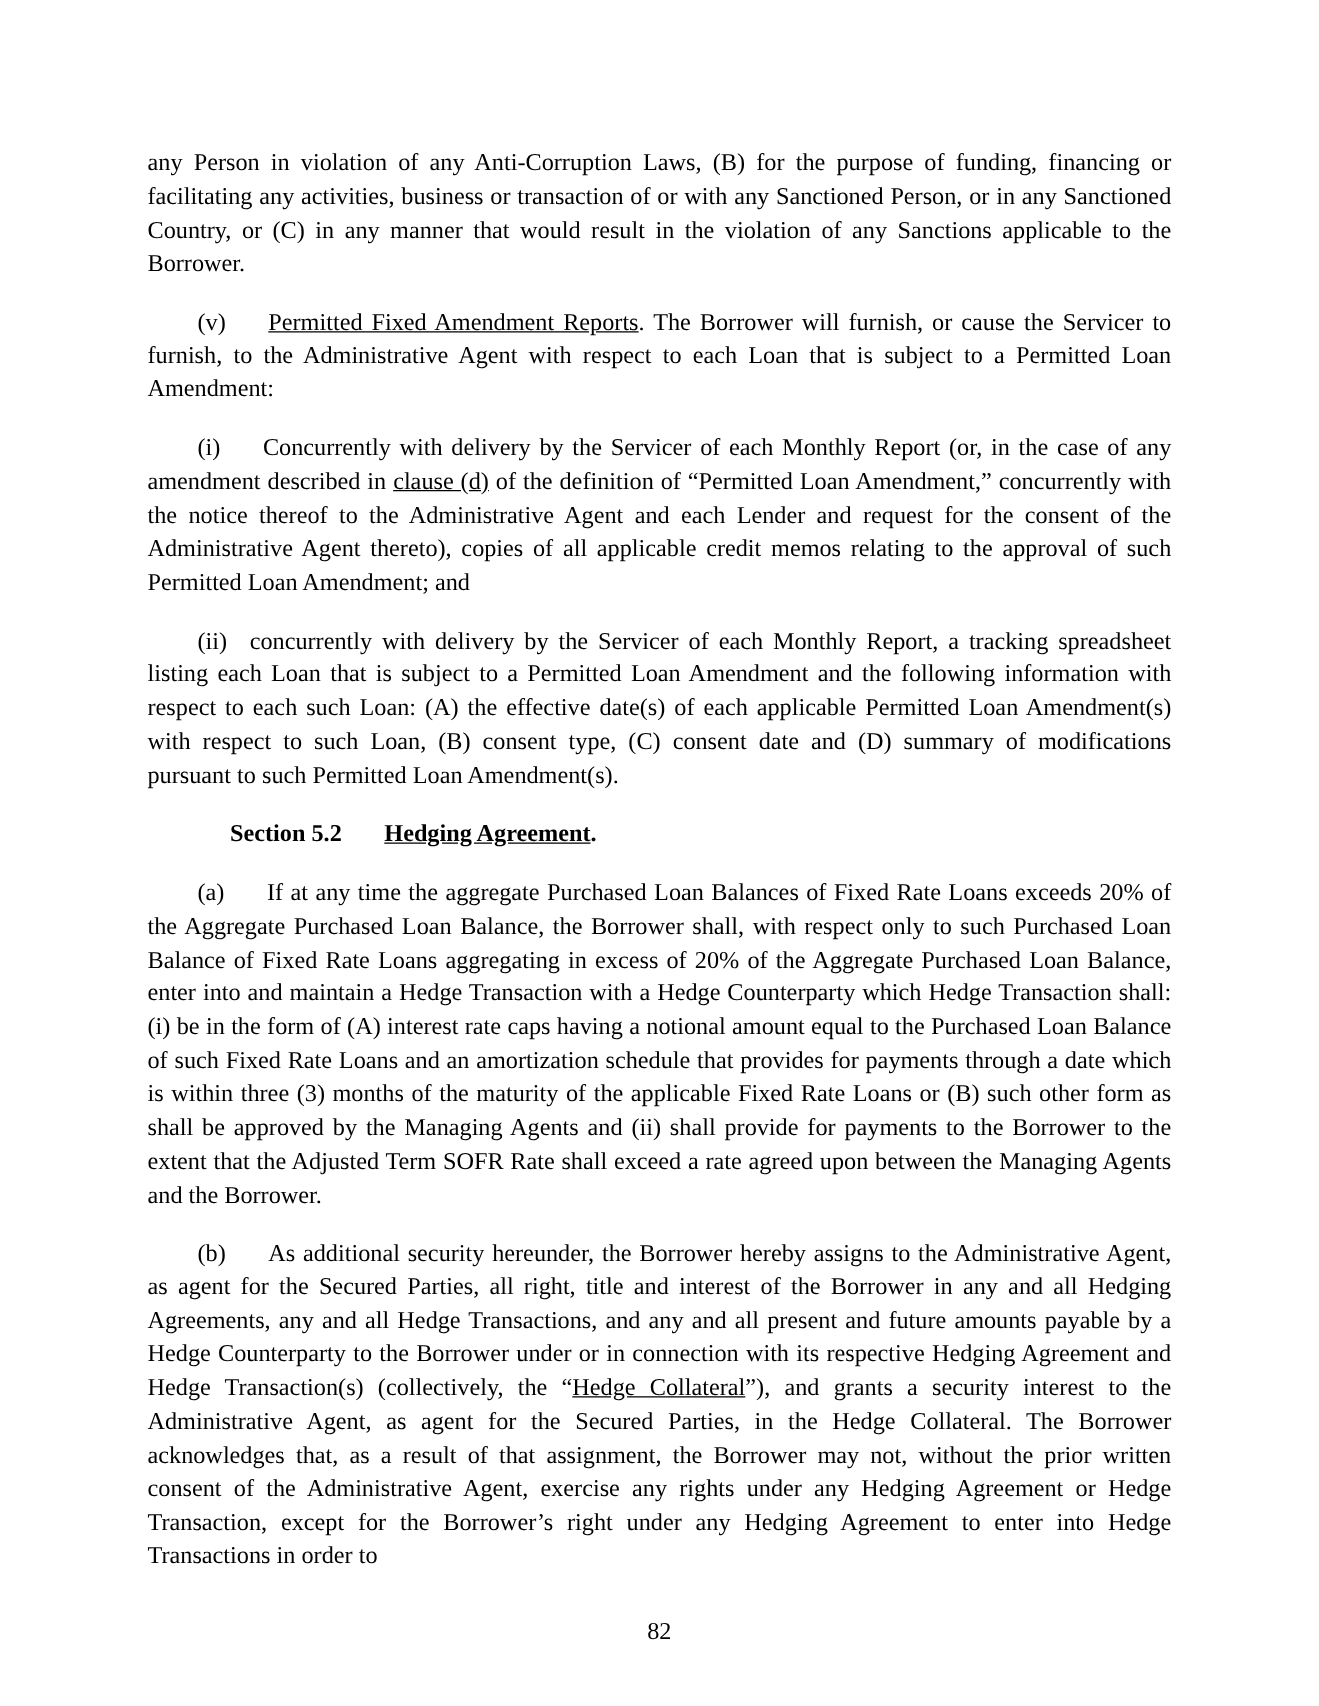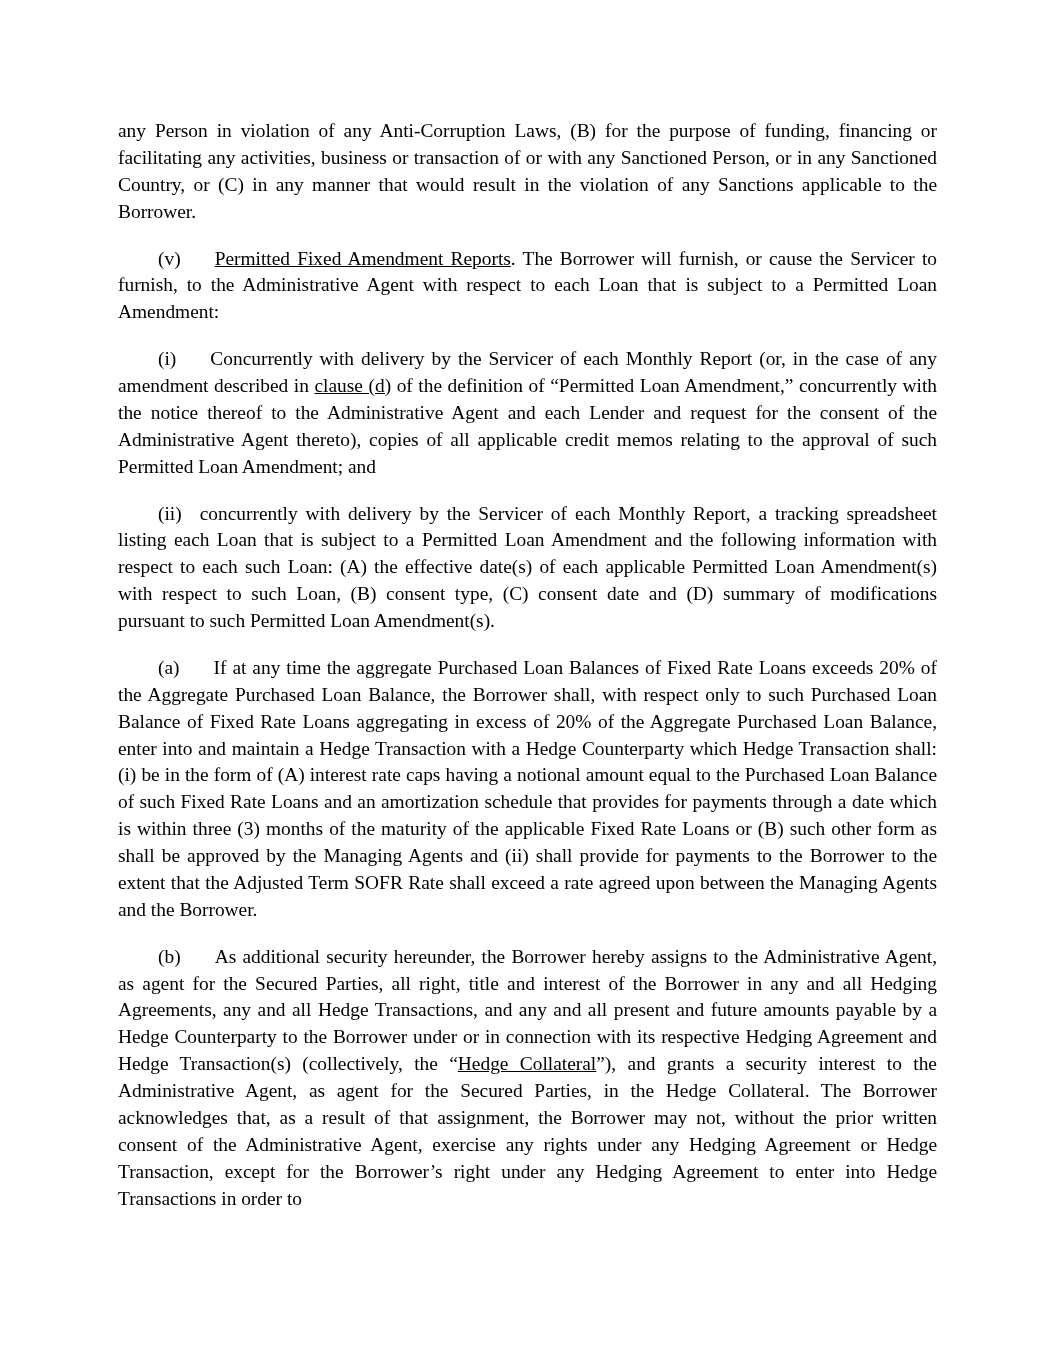--- a/index.html
+++ b/index.html
@@ -72,21 +72,23 @@
   <div class="body-text">
 
     <p class="para"><span>any Person in violation of any Anti-Corruption Laws, (B) for the purpose of funding, financing or facilitating any activities, business or transaction of or with any Sanctioned Person, or in any Sanctioned Country, or (C)  in any manner that would result in the violation of any Sanctions applicable to the Borrower.</span></p>
 
     <p class="para"><span class="gap-tab"></span><span>(v)</span><span class="gap-sm"></span><span class="u">Permitted Fixed Amendment Reports</span><span>.  The Borrower will furnish, or cause the Servicer to furnish, to the Administrative Agent with respect to each Loan that is subject to a Permitted Loan Amendment:</span></p>
 
     <p class="para blk-1"><span class="gap-tab"></span><span>(i)</span><span class="gap-sm"></span><span>Concurrently with delivery by the Servicer of each Monthly Report (or, in the case of any amendment described in </span><span class="u">clause (d)</span><span> of the definition of “Permitted Loan Amendment,” concurrently with the notice thereof to the Administrative Agent and each Lender and request for the consent of the Administrative Agent thereto), copies of all applicable credit memos relating to the approval of such Permitted Loan Amendment; and</span></p>
 
     <p class="para blk-1"><span class="gap-tab"></span><span>(ii)</span><span class="gap-xs"></span><span>concurrently with delivery by the Servicer of each Monthly Report, a tracking spreadsheet listing each Loan that is subject to a Permitted Loan Amendment and the following information with respect to each such Loan: (A) the effective date(s) of each applicable Permitted Loan Amendment(s) with respect to such Loan, (B) consent type, (C) consent date and (D) summary of modifications pursuant to such Permitted Loan Amendment(s).</span></p>
 
+    <p class="section-head"><span class="lbl">Section 5.2</span><span class="gap-sm"></span><span class="title">Hedging Agreement</span><span class="b">.</span></p>
 
     <p class="para"><span class="gap-tab"></span><span>(a)</span><span class="gap-sm"></span><span>If at any time the aggregate Purchased Loan Balances of Fixed Rate Loans exceeds 20% of the Aggregate Purchased Loan Balance, the Borrower shall, with respect only to such Purchased Loan Balance of Fixed Rate Loans aggregating in excess of 20% of the Aggregate Purchased Loan Balance, enter into and maintain a Hedge Transaction with a Hedge Counterparty which Hedge Transaction shall: (i) be in the form of (A) interest rate caps having a notional amount equal to the Purchased Loan Balance of such Fixed Rate Loans and an amortization schedule that provides for payments through a date which is within three (3) months of the maturity of the applicable Fixed Rate Loans or (B) such other form as shall be approved by the Managing Agents and (ii) shall provide for payments to the Borrower to the extent that the Adjusted Term SOFR Rate shall exceed a rate agreed upon between the Managing Agents and the Borrower.</span></p>
 
     <p class="para"><span class="gap-tab"></span><span>(b)</span><span class="gap-sm"></span><span>As additional security hereunder, the Borrower hereby assigns to the Administrative Agent, as agent for the Secured Parties, all right, title and interest of the Borrower in any and all Hedging Agreements, any and all Hedge Transactions, and any and all present and future amounts payable by a Hedge Counterparty to the Borrower under or in connection with its respective Hedging Agreement and Hedge Transaction(s) (collectively, the “</span><span class="u">Hedge Collateral</span><span>”), and grants a security interest to the Administrative Agent, as agent for the Secured Parties, in the Hedge Collateral.  The Borrower acknowledges that, as a result of that assignment, the Borrower may not, without the prior written consent of the Administrative Agent, exercise any rights under any Hedging Agreement or Hedge Transaction, except for the Borrower’s right under any Hedging Agreement to enter into Hedge Transactions in order to</span></p>
 
   </div>
 
+  <div class="footer"><span>82</span></div>
 
 </div>
 
 </body></html>

